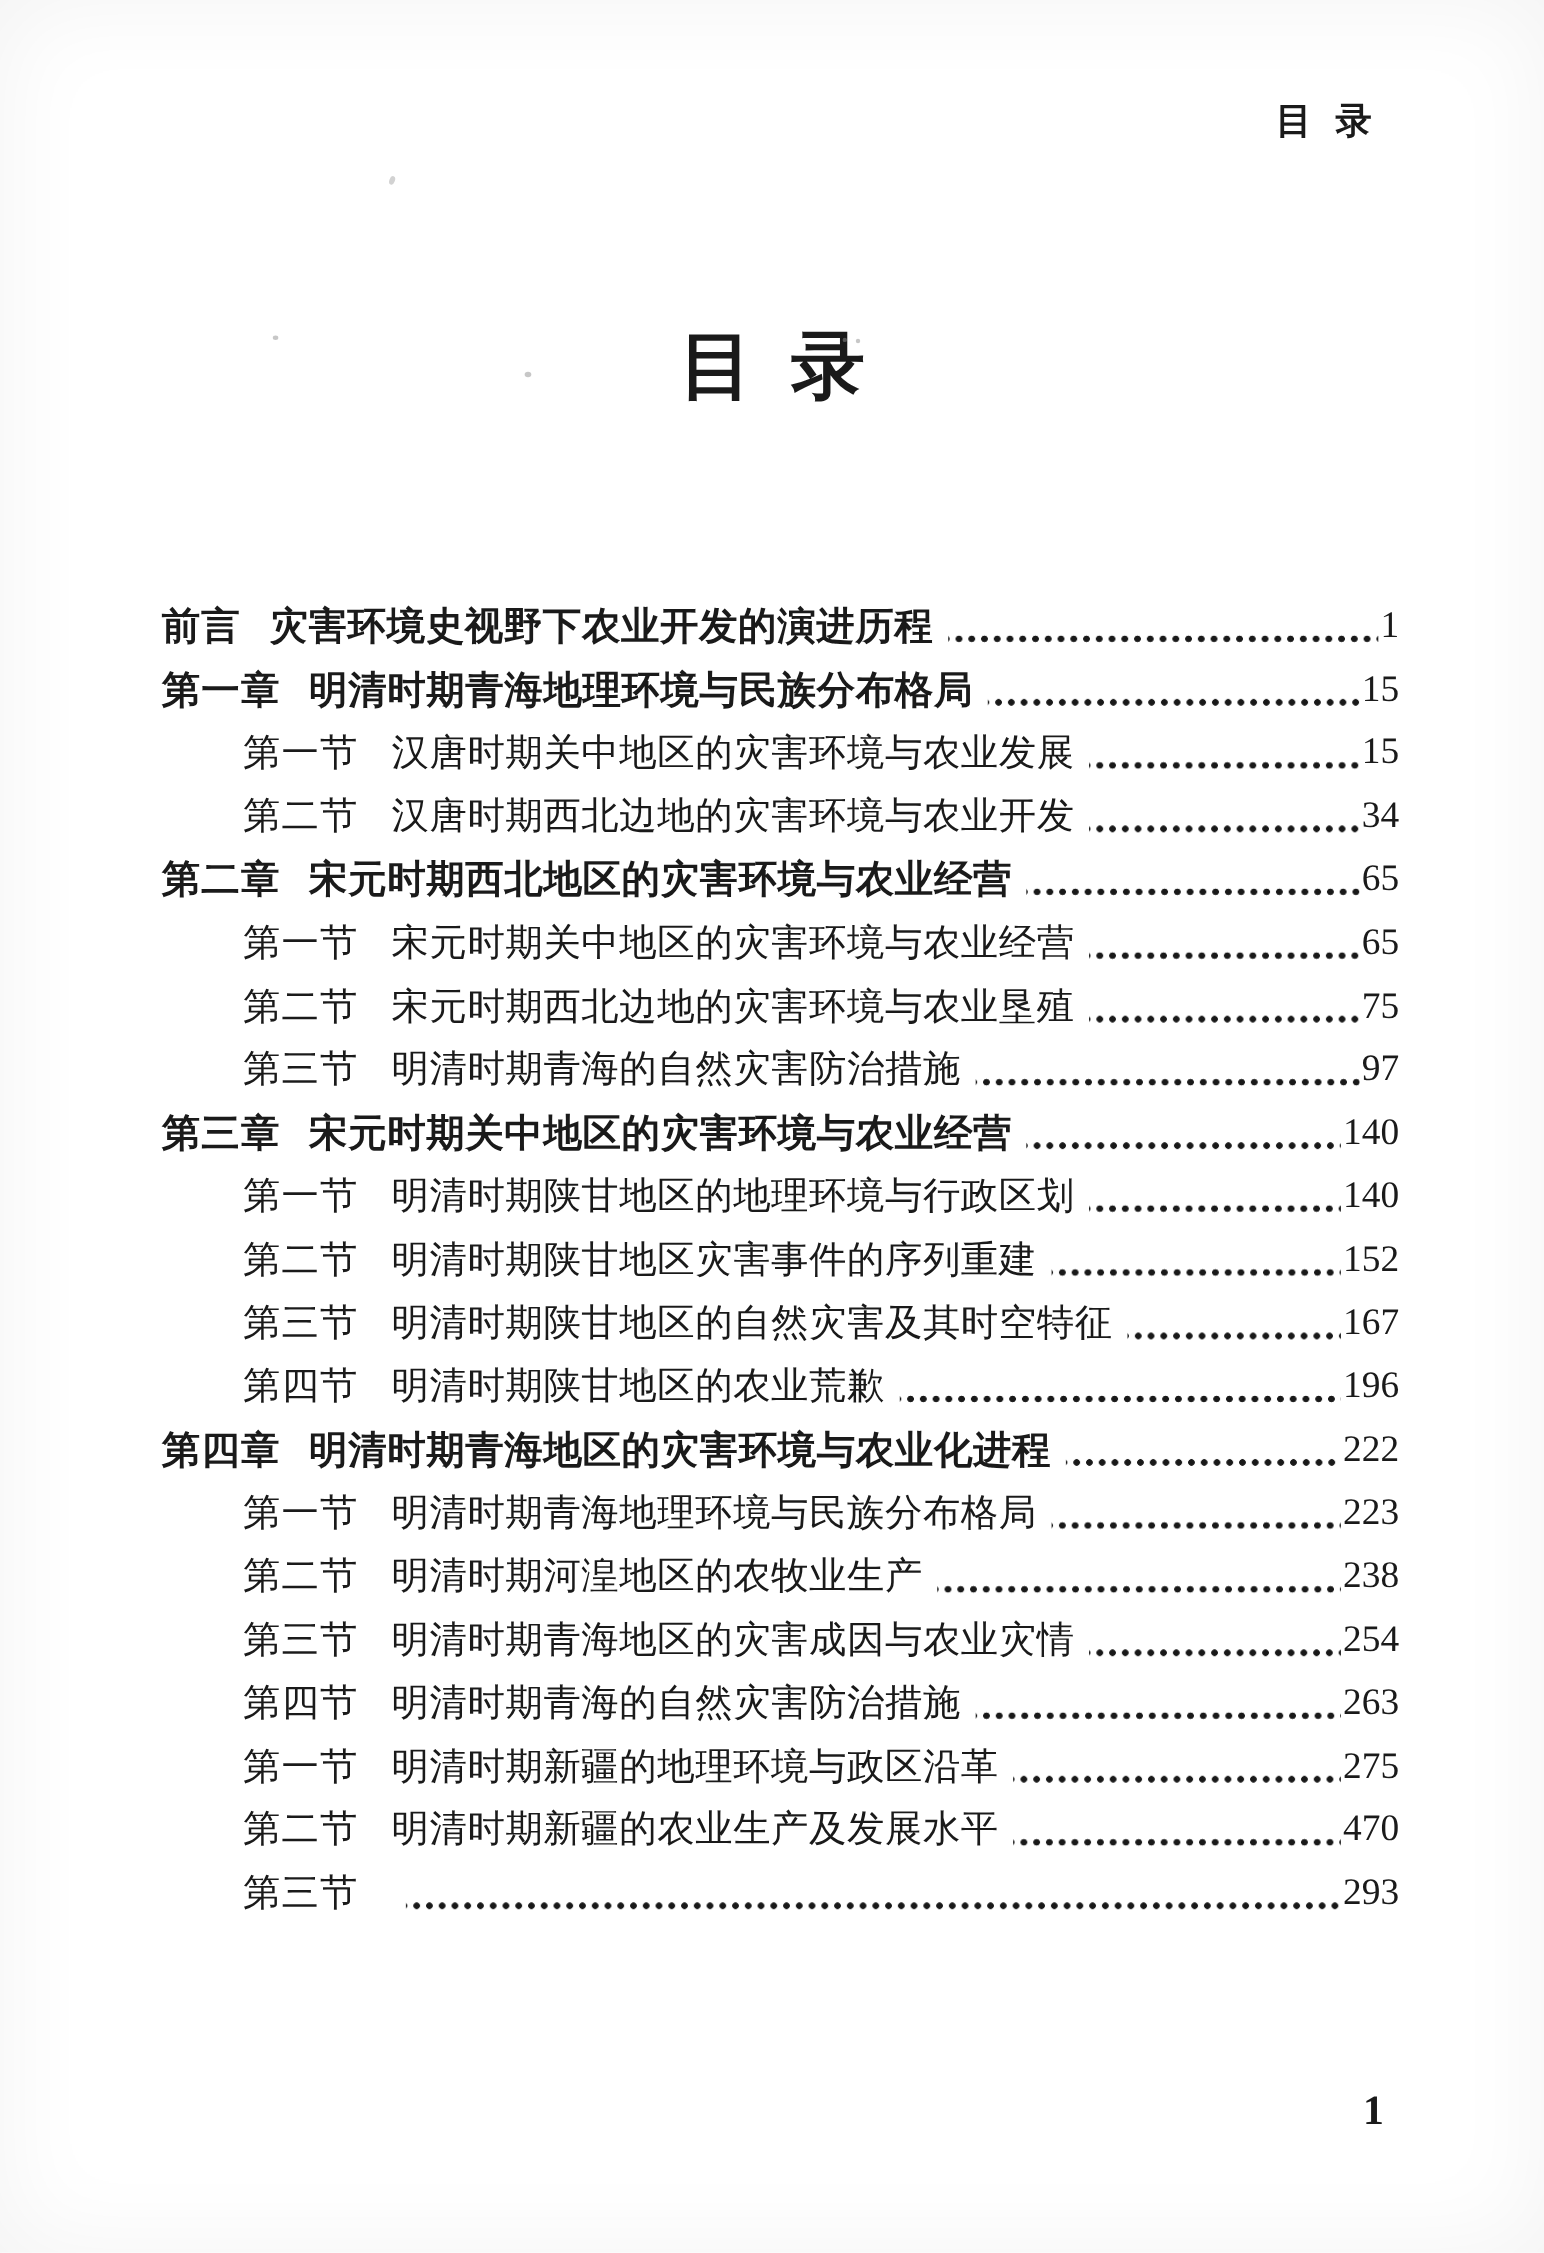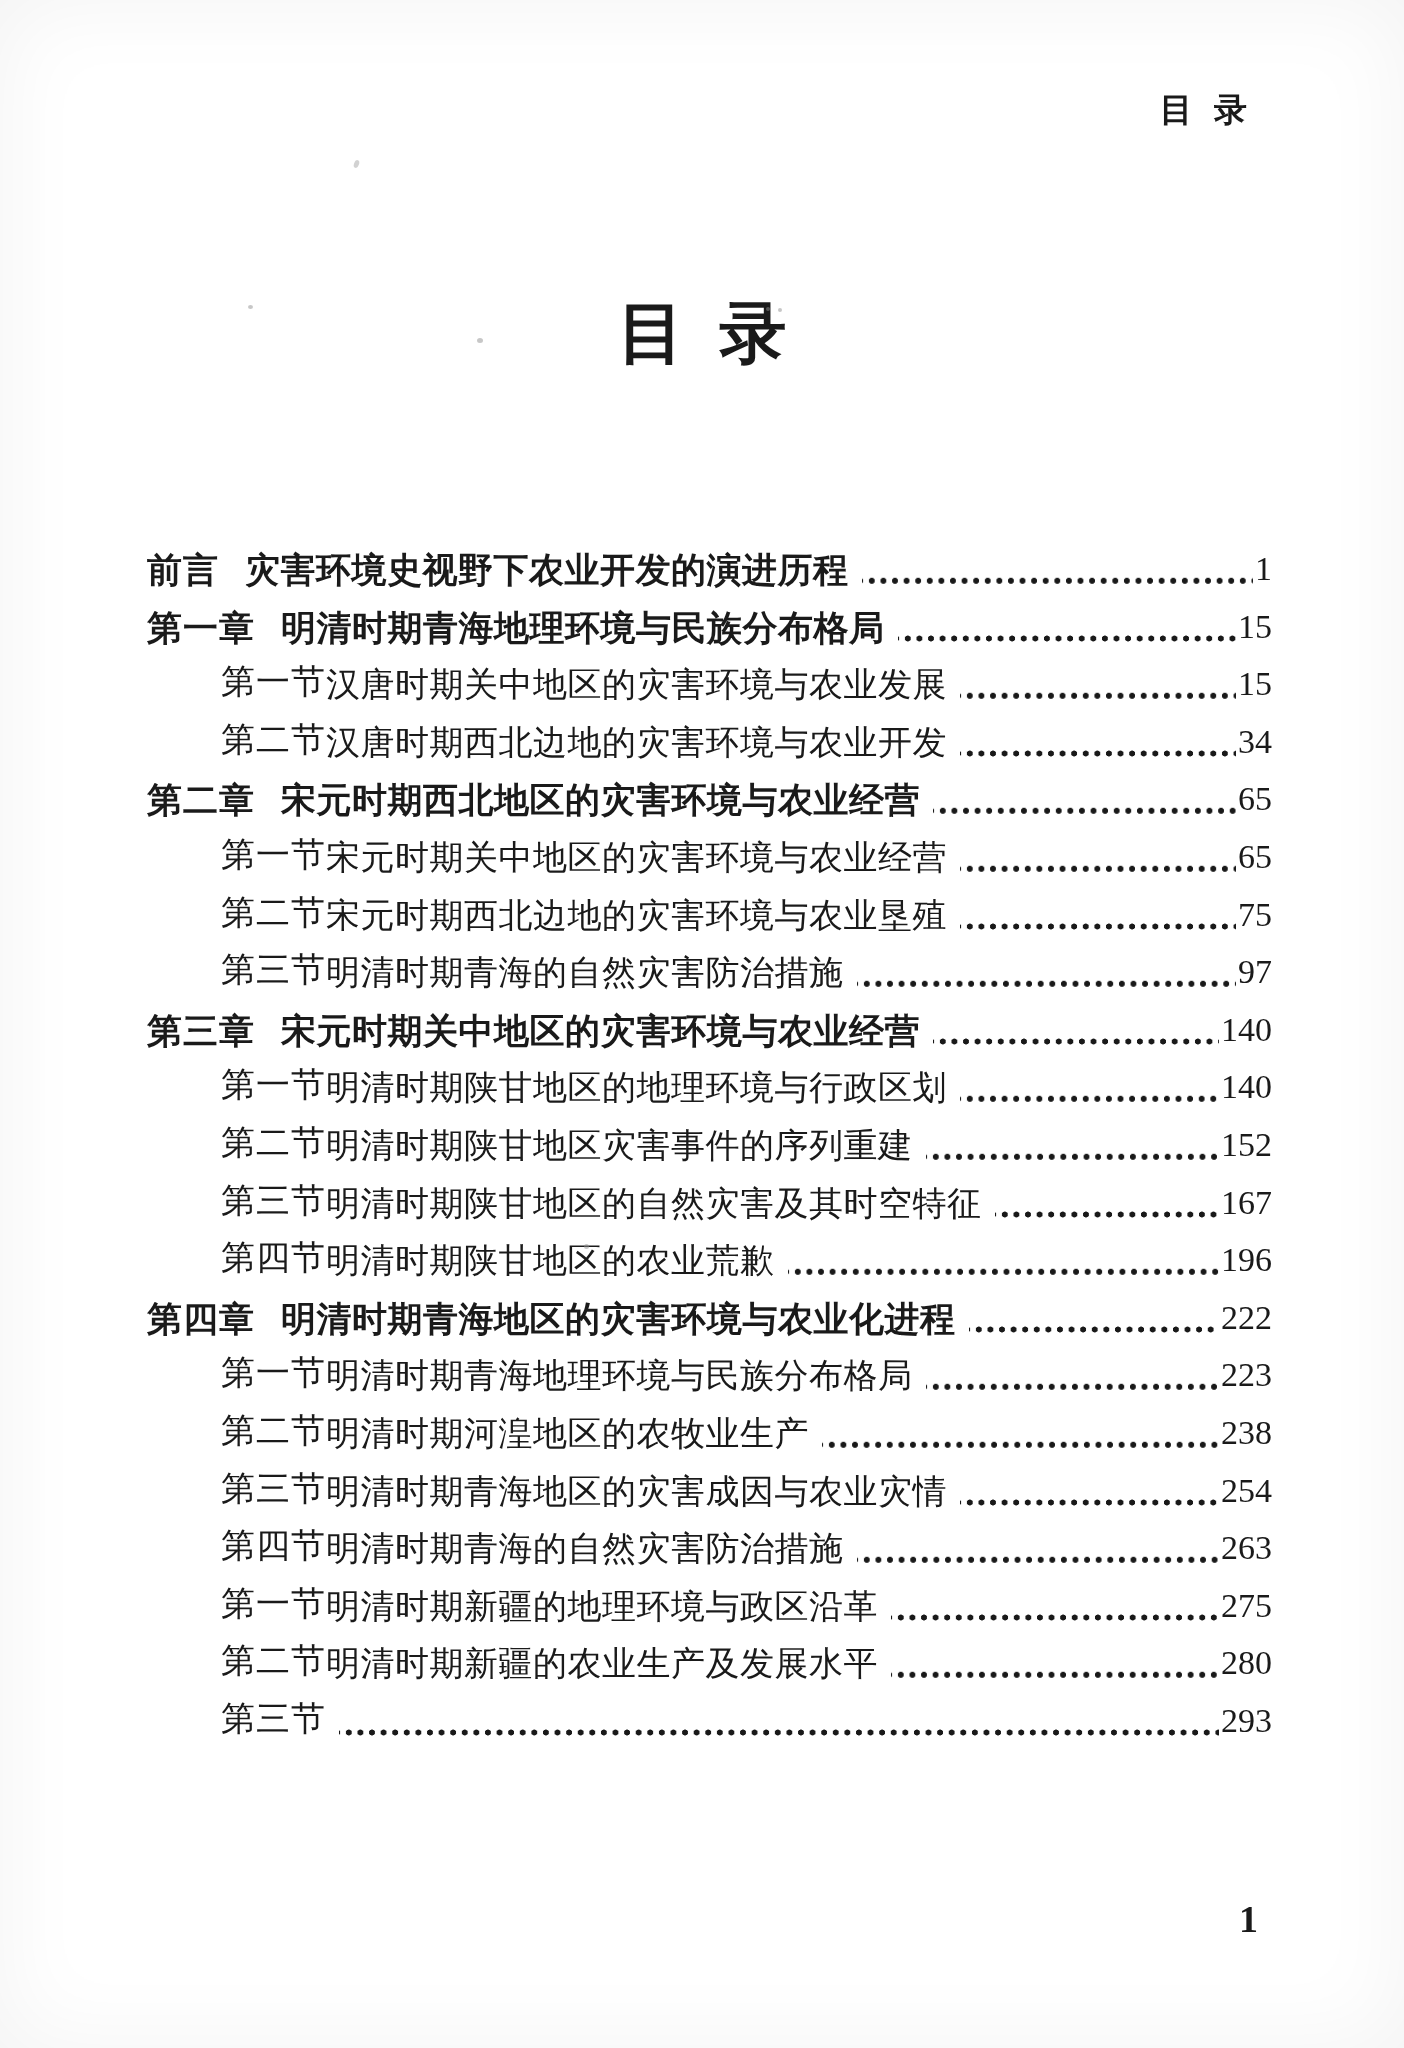--- a/index.html
+++ b/index.html
@@ -28,21 +28,21 @@
     position:absolute;top:552px;left:147px;width:1125px;
   }
   .row{
     display:flex;align-items:flex-start;height:57.6px;white-space:nowrap;
   }
   .row .label{flex:0 0 auto;line-height:1;letter-spacing:1px;}
   .row .title{flex:0 0 auto;line-height:1;letter-spacing:0.5px;}
   .row.chapter{font-size:35px;font-weight:700;}
   .row.chapter .label{margin-right:26px;}
   .row.section{font-size:34px;font-weight:400;padding-left:74px;}
-  .row.section .label{font-family:Liberation Mono, monospace;}
+  .row.section .label{margin-right:30px;}
   .leader{
     flex:1 1 auto;min-width:40px;align-self:stretch;
     margin:0 2px 0 13px;
     background-image:radial-gradient(circle,#191919 2.7px,transparent 3.3px);
     background-size:11.6px 100%;
     background-repeat:repeat-x;
     background-position:4px center;
   }
   .pagenum{
     flex:0 0 auto;line-height:1;
@@ -199,21 +199,21 @@
     <span class="label">第一节</span>
     <span class="title">明清时期新疆的地理环境与政区沿革</span>
     <span class="leader"></span>
     <span class="pagenum">275</span>
   </div>
 
   <div class="row section">
     <span class="label">第二节</span>
     <span class="title">明清时期新疆的农业生产及发展水平</span>
     <span class="leader"></span>
-    <span class="pagenum">280</span>
+    <span class="pagenum">470</span>
   </div>
 
   <div class="row section">
     <span class="label">第三节</span>
     <span class="leader"></span>
     <span class="pagenum">293</span>
   </div>
 </div>
 
   <div class="folio">1</div>

